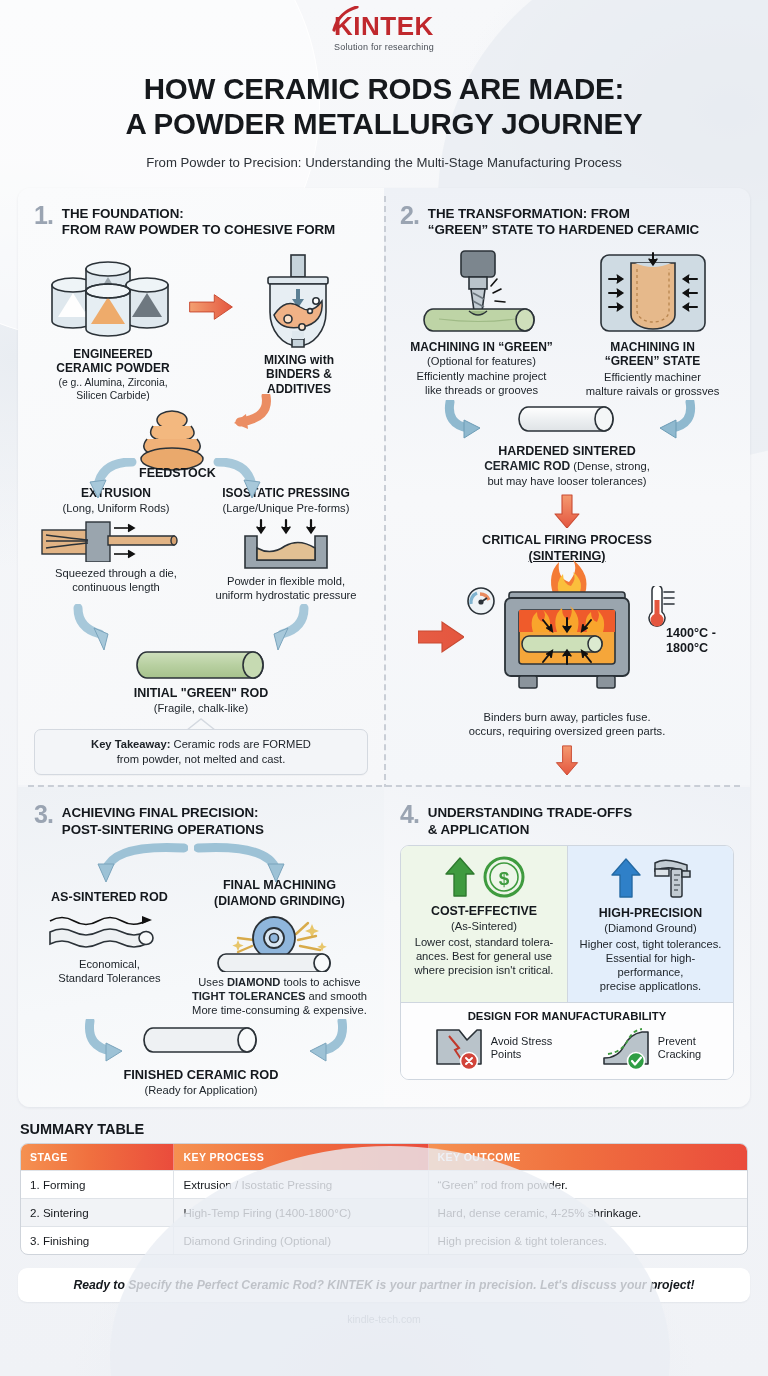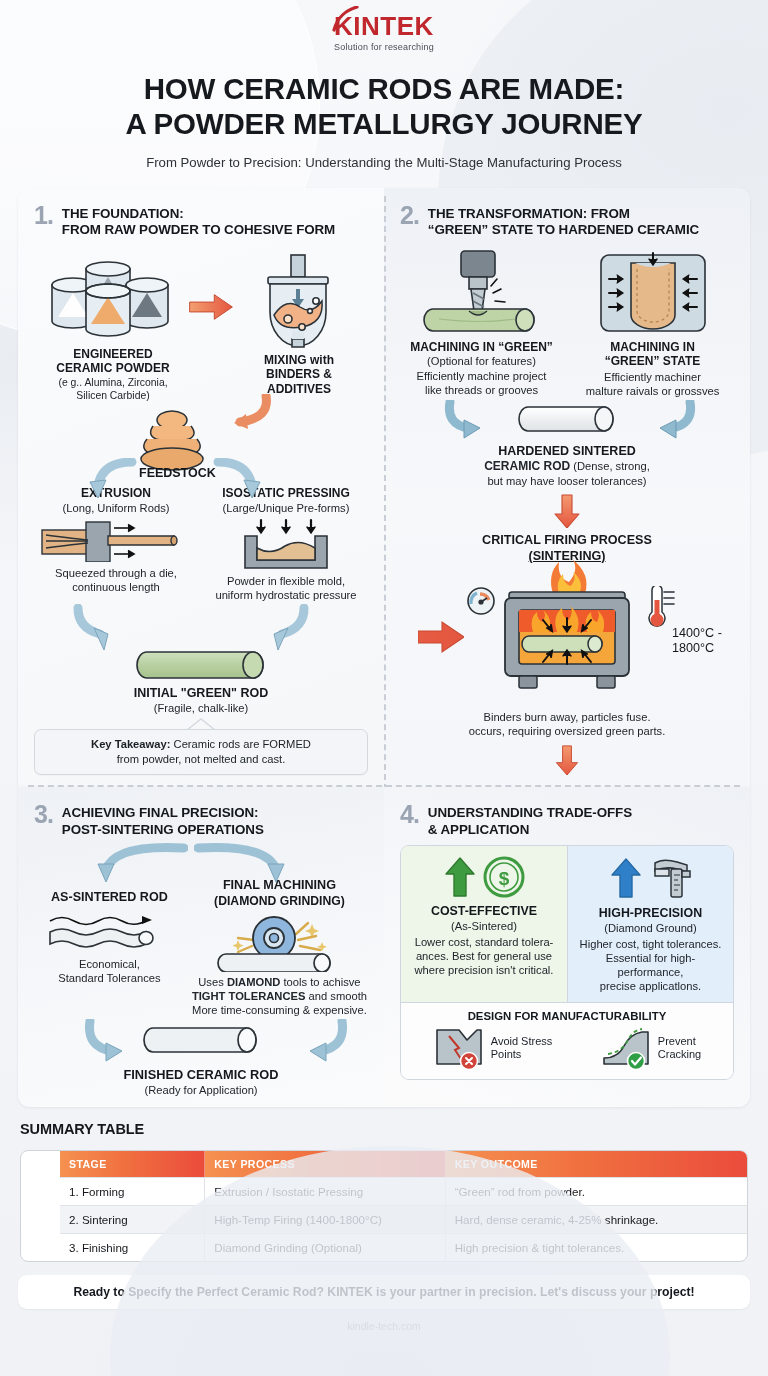--- a/index.html
+++ b/index.html
@@ -65,34 +65,34 @@
   .tblue{background:#e3eefb;border-left:1px solid #cfd6df;}
   .dfm{border-top:1px solid #cfd6df;background:#fdfdfe;padding:7px 8px 9px;}
   .dfm-title{font-size:11.4px;font-weight:800;text-align:center;color:#14181d;margin-bottom:4px;}
   .dfm-items{display:flex;justify-content:space-around;align-items:center;}
   .dfm-item{display:flex;align-items:center;gap:6px;}
   .dfm-txt{font-size:11px;line-height:1.2;color:#1b2026;}
 
   
   .summary{margin:14px 20px 0 20px;}
   .sum-title{font-size:14.5px;font-weight:800;color:#14181d;letter-spacing:-.1px;}
-  table{width:100%;border-collapse:separate;border-spacing:0;margin-top:13px;
-        border:1px solid #cfd4db;border-radius:8px;overflow:hidden;background:#fff;padding-left:39px;}
+  table{width:100%;border-collapse:separate;border-spacing:0;margin-top:6px;
+        border:1px solid #cfd4db;border-radius:8px;overflow:hidden;background:#fff;}
   thead th{background:linear-gradient(90deg,#f59151 0%,#f0703f 45%,#ea4c3c 100%);
       color:#fff;font-size:10.6px;font-weight:700;letter-spacing:.4px;text-align:left;
       padding:7px 9px;}
   thead th + th{border-left:1px solid rgba(255,255,255,.35);}
   tbody td{font-size:11.6px;padding:7px 9px;border-top:1px solid #dfe3e8;color:#16191d;}
   tbody td + td{border-left:1px solid #dfe3e8;}
   tbody tr:nth-child(even) td{background:#f1f3f6;}
   .c1{width:21%;} .c2{width:35%;}
 
   .cta{margin:13px 18px 0 18px;background:#fff;border-radius:9px;padding:10px 12px;
       text-align:center;font-size:12.2px;font-weight:700;color:#14181d;
-      box-shadow:0 1px 2px rgba(20,30,50,.06);}
+      box-shadow:0 1px 2px rgba(20,30,50,.06);font-style:italic;}
   .source{text-align:center;font-size:10.5px;color:#9099a5;margin-top:11px;}
 
   svg{display:block;}
   .flexc{display:flex;justify-content:center;}
 </style>
 </head>
 <body>
 
 <div class="page">
   <div class="swirl s1"></div>
@@ -472,21 +472,21 @@
               <path d="M10 4 a5 5 0 0 1 10 0 v22 a8 8 0 1 1 -10 0 z" fill="#fff"></path>
               <circle cx="15" cy="34" r="6.5" fill="#e4563f" stroke="none"></circle>
               <rect x="12.5" y="14" width="5" height="18" fill="#e4563f" stroke="none"></rect>
             </g>
             <g stroke="#2b3238" stroke-width="1.6" stroke-linecap="round">
               <path d="M22 6 h10"></path>
                 <path d="M22 12 h10"></path>
                 <path d="M22 18 h10"></path>
             </g>
           </svg>
-          <div style="position:absolute;right:0;top:58px;width:62px;font-size:12.6px;font-weight:400;line-height:1.22;color:#14181d;">
+          <div style="position:absolute;right:6px;top:58px;width:62px;font-size:12.6px;font-weight:700;line-height:1.22;color:#14181d;">
             <div>1400°C -</div>
             <div>1800°C</div>
           </div>
         </div>
 
         <div class="lbl-n" style="margin-top:4px;">Binders burn away, particles fuse.</div>
         <div class="lbl-n">occurs, requiring oversized green parts.</div>
 
         <div class="flexc" style="margin-top:7px;">
           <svg width="28" height="30" viewBox="0 0 28 34">

